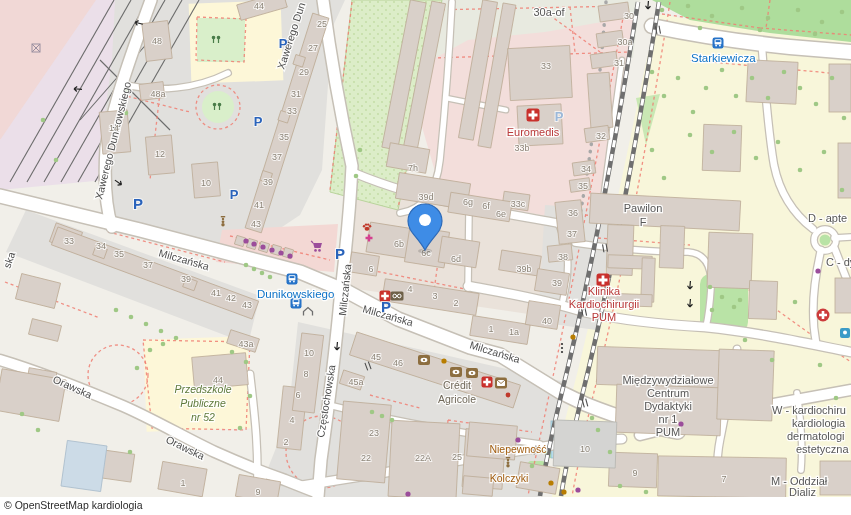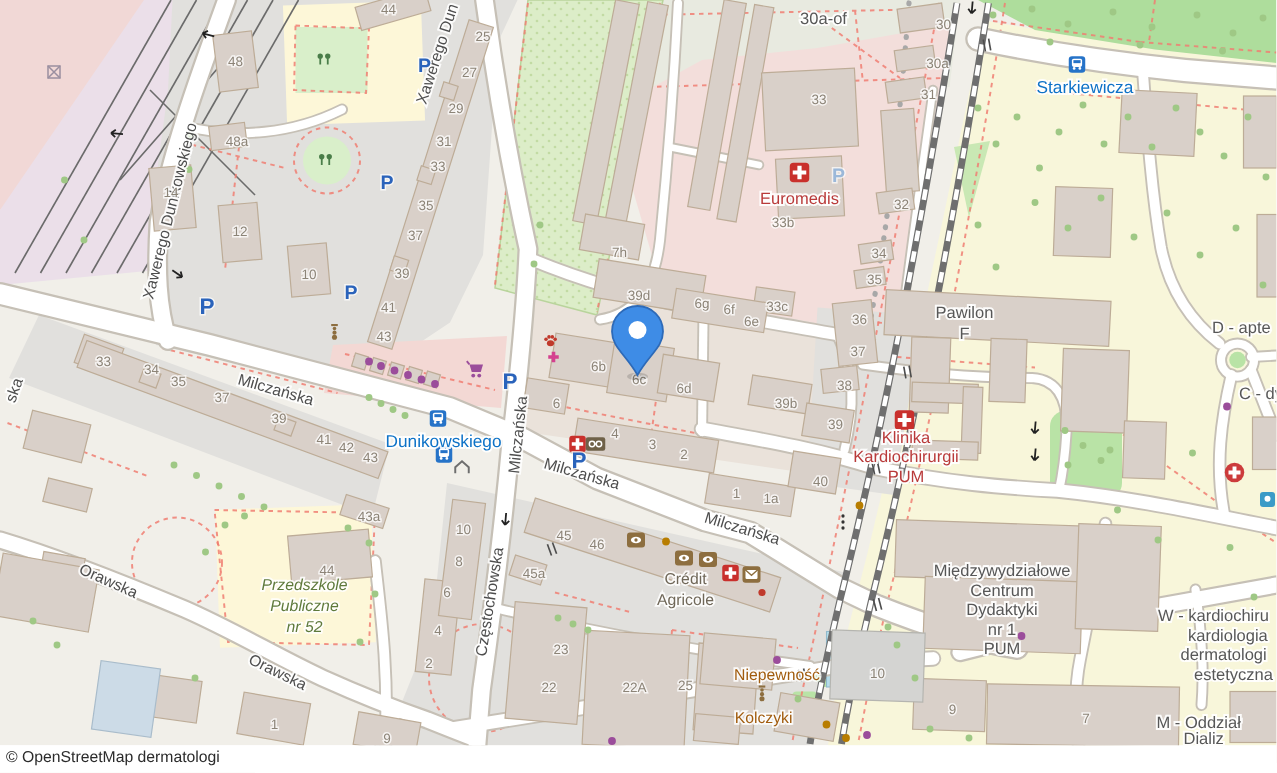--- a/index.html
+++ b/index.html
@@ -826,15 +826,15 @@
       </g>
 
   <g>
     <ellipse cx="425" cy="251" rx="7" ry="2.5" fill="#000" opacity=".15"></ellipse>
     <path d="M425,250 C417,236 408,231.5 408,221 a17,17 0 1 1 34,0 C442,231.5 433,236 425,250 Z" fill="#3e8ce6" stroke="#2d6ab8" stroke-width="1.2"></path>
     <circle cx="425" cy="220" r="6" fill="#fff"></circle>
   </g>
 </svg>
 
 <div id="footer">
-  <span>© OpenStreetMap dermatologi</span>
+  <span>© OpenStreetMap kardiologia</span>
 </div>
 </div>
 
 </body></html>

